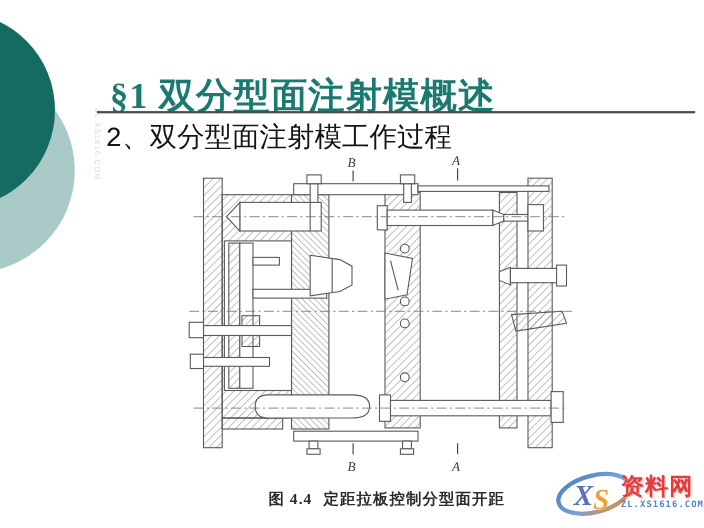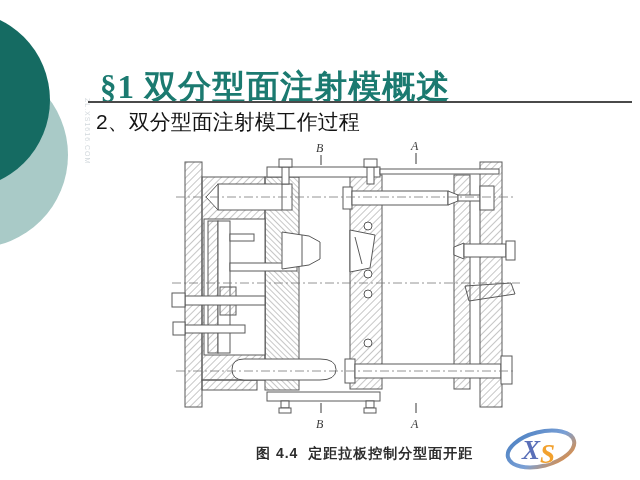--- a/index.html
+++ b/index.html
@@ -27,27 +27,27 @@
     font-family:"Liberation Serif", serif;
     font-size:33px;font-weight:bold;color:#1b7a70;
     letter-spacing:1px;white-space:nowrap;margin-top:16px;
   }
   .rule{
     position:absolute;left:88px;top:101px;width:544px;height:2px;
     background:#4a4a4a;z-index:3;
   }
   .subtitle{
     position:absolute;left:96px;top:108px;z-index:3;
-    font-family:Liberation Sans, sans-serif;
-    font-size:21px;color:#141414;white-space:nowrap;
+    font-family:Liberation Mono, monospace;
+    font-size:25px;color:#141414;white-space:nowrap;
   }
   .diagram{position:absolute;left:162px;top:137px;z-index:2;}
   .caption{
-    position:absolute;left:256px;top:445px;z-index:3;
-    font-family:Liberation Sans, sans-serif;
+    position:absolute;left:244px;top:445px;z-index:3;
+    font-family:Liberation Serif, serif;
     font-size:14px;font-weight:bold;color:#2d2d2d;
     letter-spacing:1px;white-space:nowrap;
   }
   .caption .cap-pre{margin-right:10px;}
   
   .logo{
     position:absolute;left:502px;top:423px;width:138px;height:50px;z-index:4;
     display:flex;align-items:center;
   }
   .logo-right{display:flex;flex-direction:column;margin-left:-14px;}
@@ -181,13 +181,17 @@
         <stop offset="0.55" stop-color="#7aa0d6"></stop>
         <stop offset="1" stop-color="#f08a2a"></stop>
       </linearGradient>
     </defs>
     <g transform="rotate(-14 39 26)">
       <ellipse cx="39" cy="26" rx="34" ry="17" fill="none" stroke="url(#ovalgrad)" stroke-width="4"></ellipse>
     </g>
     <text x="20" y="36" font-family="Liberation Serif, serif" font-style="italic" font-weight="bold" font-size="27" fill="#5a6fb8" stroke="#ffffff" stroke-width="0.8" paint-order="stroke">X</text>
     <text x="38" y="40" font-family="Liberation Serif, serif" font-style="italic" font-weight="bold" font-size="27" fill="#f2a12e" stroke="#ffffff" stroke-width="0.8" paint-order="stroke">S</text>
   </svg>
+  <div class="logo-right">
+    <span class="logo-name">资料网</span>
+    <span class="logo-url">ZL.XS1616.COM</span>
+  </div>
 </div>
 
 </body></html>

